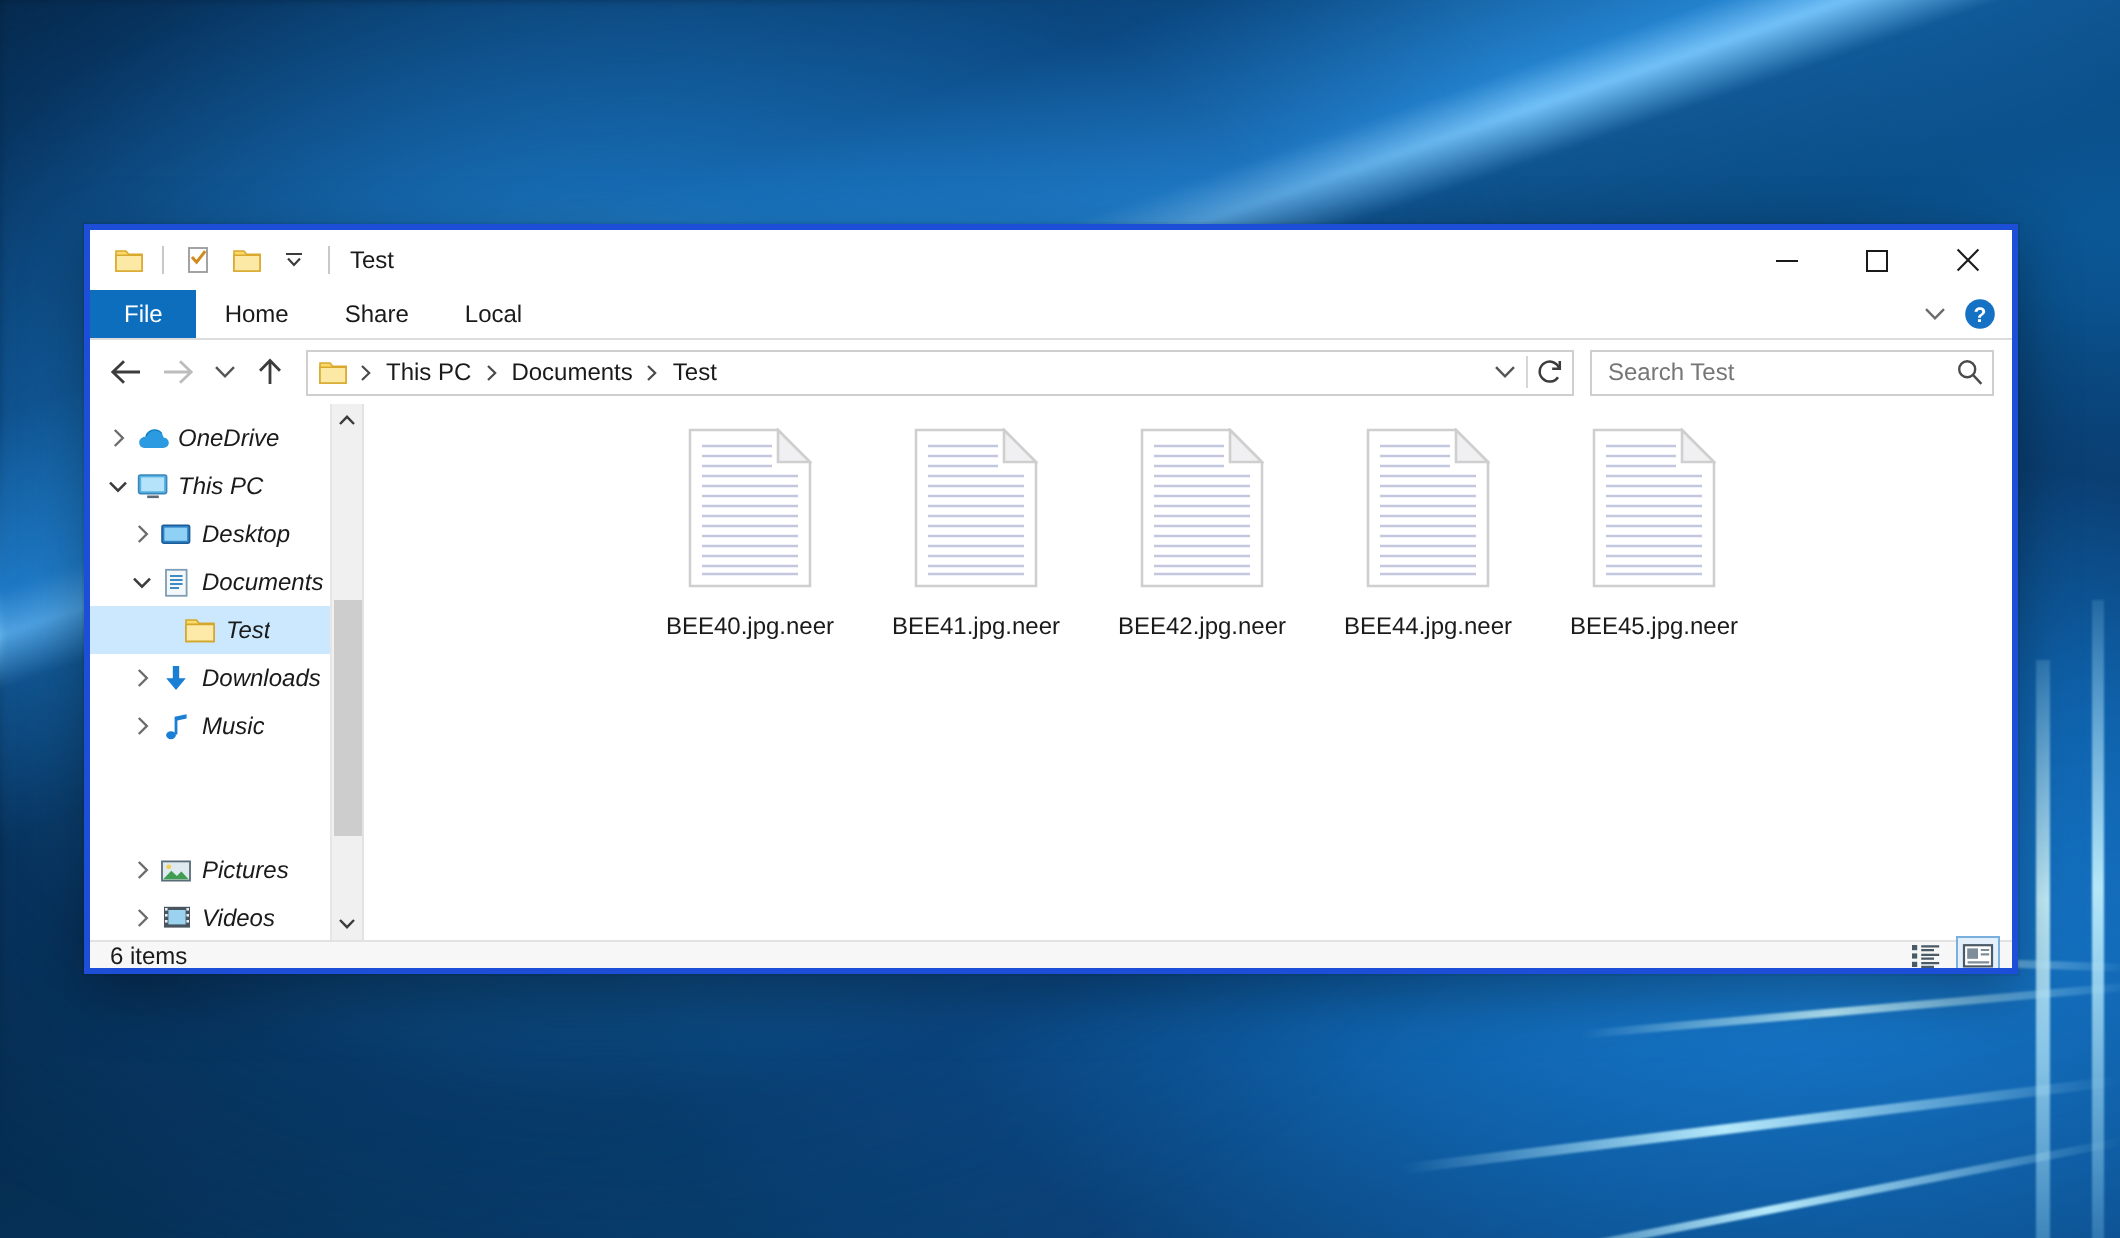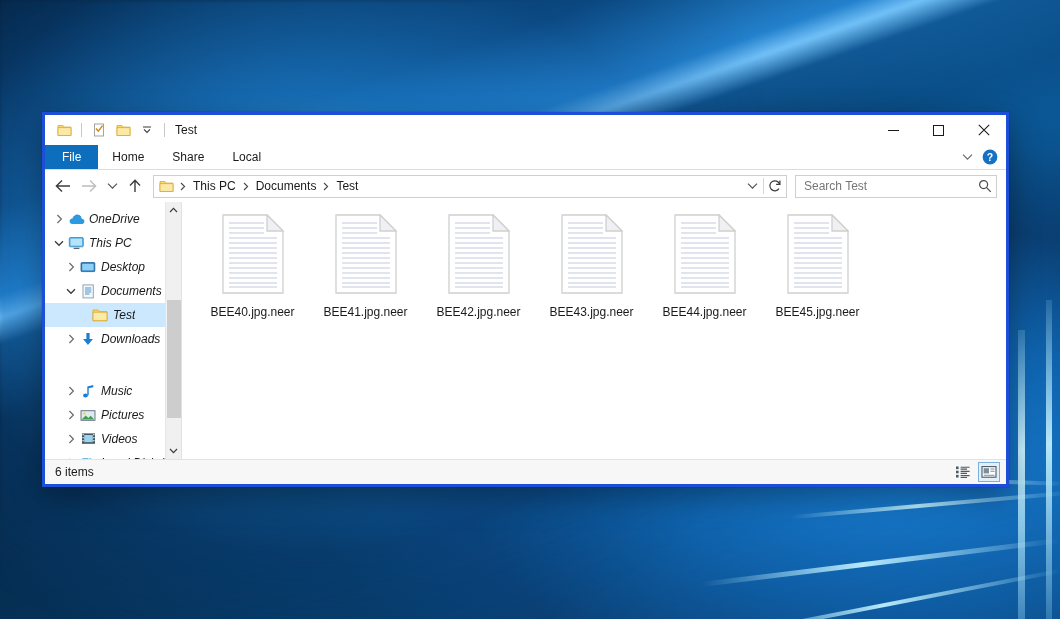--- a/index.html
+++ b/index.html
@@ -244,37 +244,38 @@
 
   
   .filepane {
     flex: 1 1 auto;
     background: #ffffff;
     padding: 6px 0 0 14px;
     display: flex;
     flex-wrap: wrap;
     align-content: flex-start;
     overflow: hidden;
+    justify-content: center;
   }
   .fileitem {
     width: 113px;
     height: 124px;
     display: flex; flex-direction: column;
     align-items: center;
     padding-top: 6px;
   }
   .fname {
     font-size: 12px; color: #1a1a1a;
     margin-top: 7px; text-align: center;
     white-space: nowrap;
   }
 
   
   .statusbar {
-    height: 25px;
+    height: 14px;
     flex: 0 0 auto;
     border-top: 1px solid #e2e2e2;
     background: #f7f7f7;
     display: flex; align-items: center;
     padding: 0 6px 0 10px;
   }
   .status-text { font-size: 12px; color: #1a1a1a; }
   .view-btns { margin-left: auto; display: flex; align-items: center; gap: 4px; }
   .vbtn {
     width: 22px; height: 20px;
@@ -530,36 +531,36 @@
               </svg>
           </span>
           <span class="tico">
             <svg width="14" height="15" viewBox="0 0 14 15">
               <path d="M5.4 1h3.2v6.1h3.3L7 13 2.1 7.1h3.3z" fill="#1a7fd4"></path>
             </svg>
           </span>
           <span class="tlabel">Downloads</span>
         </div>
 
-        <div class="tree-row" style="padding-left:18px;margin-top:28px;">
+        <div class="tree-row" style="padding-left:18px;">
           <span class="chev">
             <svg width="7" height="10" viewBox="0 0 7 10">
                 <path d="M1.4 1l4 4-4 4" fill="none" stroke="#6b6b6b" stroke-width="1.2"></path>
               </svg>
           </span>
           <span class="tico">
             <svg width="13" height="15" viewBox="0 0 13 15">
               <path d="M5.3 11.3V2.4l6-1.3v2.1l-4.6 1v7.1z" fill="#1a7fd4"></path>
               <ellipse cx="3.5" cy="11.6" rx="2.4" ry="2" fill="#1a7fd4"></ellipse>
             </svg>
           </span>
           <span class="tlabel">Music</span>
         </div>
 
-        <div class="tree-row" style="padding-left:18px;">
+        <div class="tree-row" style="padding-left:18px;margin-top:48px;">
           <span class="chev">
             <svg width="7" height="10" viewBox="0 0 7 10">
                 <path d="M1.4 1l4 4-4 4" fill="none" stroke="#6b6b6b" stroke-width="1.2"></path>
               </svg>
           </span>
           <span class="tico">
             <svg width="16" height="13" viewBox="0 0 16 13">
               <rect x="1" y="1.7" width="14" height="9.6" fill="#dfe9f0" stroke="#5a6b78" stroke-width=".9"></rect>
               <path d="M1.6 10.6l4.1-4.2 2.7 2.6 2.3-2.3 3.6 3.9z" fill="#3f9e4f"></path>
               <circle cx="4.4" cy="4.4" r="1.2" fill="#f2d24b"></circle>
@@ -659,32 +660,20 @@
               <path d="M1 1h44l16 16v62H1z" fill="#ffffff" stroke="#cfcfcf" stroke-width="1.3"></path>
               <path d="M45 1l16 16H45z" fill="#f0f0f2" stroke="#cfcfcf" stroke-width="1.3"></path>
               <g stroke="#c3c8de" stroke-width="1.15">
                 <path d="M7 9h35M7 14h35M7 19h35M7 24h48M7 29h48M7 34h48M7 39h48M7 44h48M7 49h48M7 54h48M7 59h48M7 64h48M7 69h48M7 73h48"></path>
               </g>
             </svg>
           </span>
           <span class="fname">BEE42.jpg.neer</span>
         </div>
 
-        <div class="fileitem">
-          <span>
-            <svg width="62" height="80" viewBox="0 0 62 80">
-              <path d="M1 1h44l16 16v62H1z" fill="#ffffff" stroke="#cfcfcf" stroke-width="1.3"></path>
-              <path d="M45 1l16 16H45z" fill="#f0f0f2" stroke="#cfcfcf" stroke-width="1.3"></path>
-              <g stroke="#c3c8de" stroke-width="1.15">
-                <path d="M7 9h35M7 14h35M7 19h35M7 24h48M7 29h48M7 34h48M7 39h48M7 44h48M7 49h48M7 54h48M7 59h48M7 64h48M7 69h48M7 73h48"></path>
-              </g>
-            </svg>
-          </span>
-          <span class="fname">BEE43.jpg.neer</span>
-        </div>
 
         <div class="fileitem">
           <span>
             <svg width="62" height="80" viewBox="0 0 62 80">
               <path d="M1 1h44l16 16v62H1z" fill="#ffffff" stroke="#cfcfcf" stroke-width="1.3"></path>
               <path d="M45 1l16 16H45z" fill="#f0f0f2" stroke="#cfcfcf" stroke-width="1.3"></path>
               <g stroke="#c3c8de" stroke-width="1.15">
                 <path d="M7 9h35M7 14h35M7 19h35M7 24h48M7 29h48M7 34h48M7 39h48M7 44h48M7 49h48M7 54h48M7 59h48M7 64h48M7 69h48M7 73h48"></path>
               </g>
             </svg>

